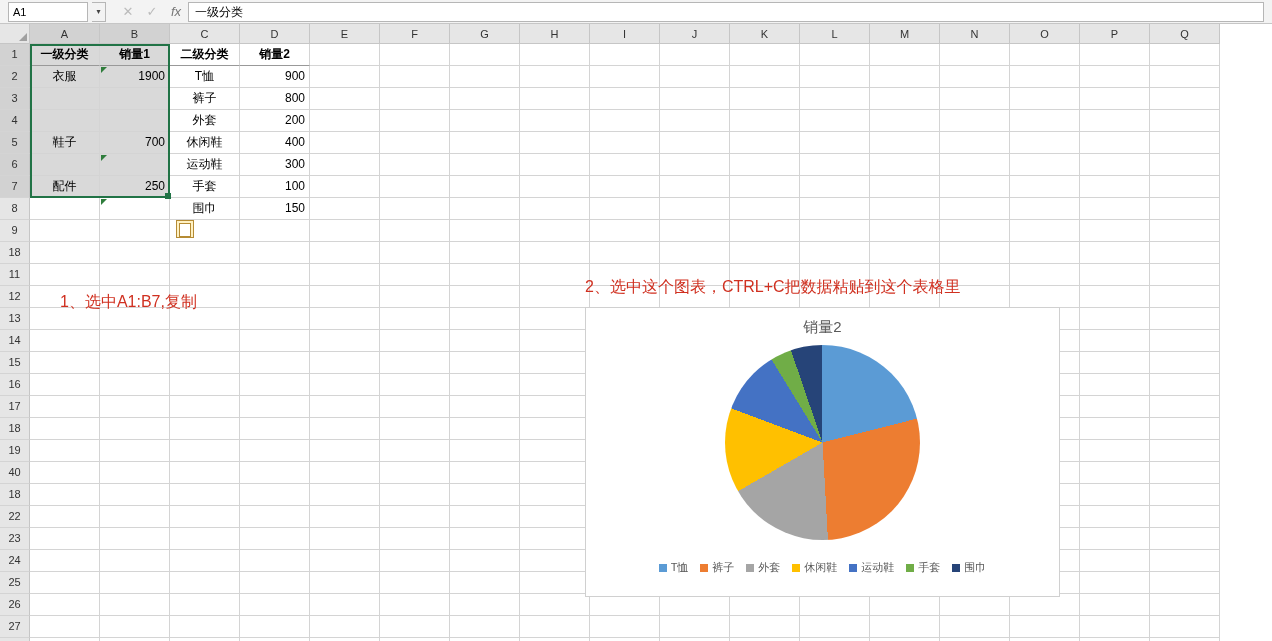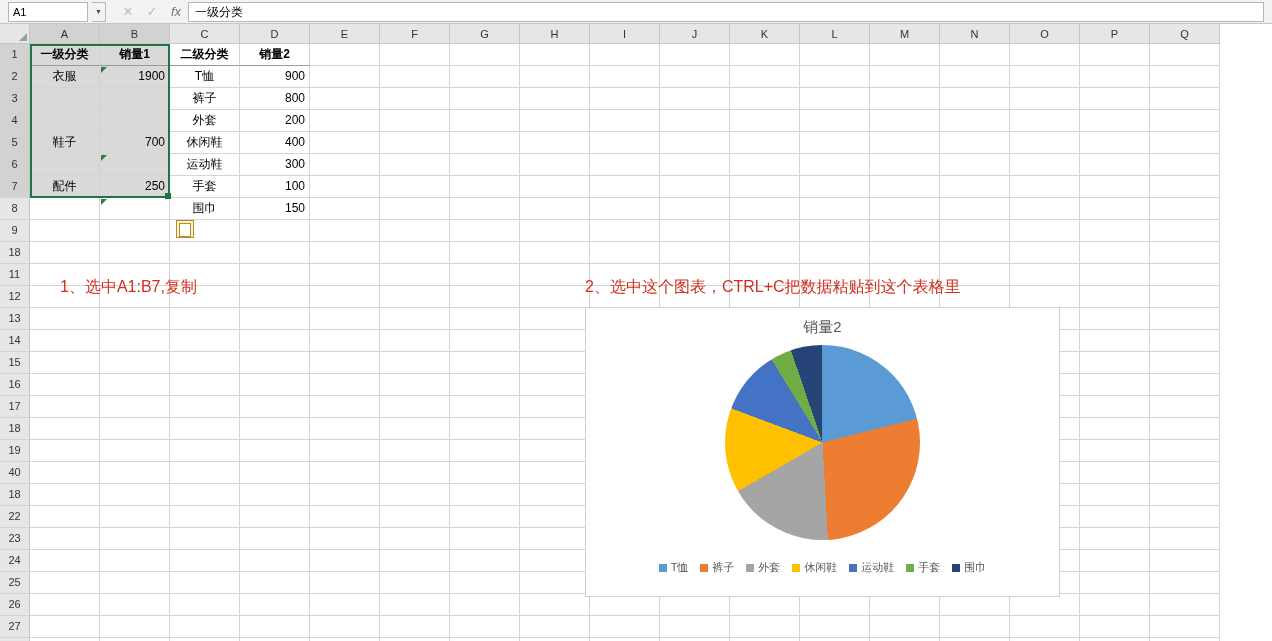--- a/index.html
+++ b/index.html
@@ -645,21 +645,21 @@
   <div class="sel-rect" style="left:30px; top:20px; width:140px; height:154px;">
     <div class="handle"></div>
   </div>
 
   <div class="tri-mark" style="left:101px; top:43px;"></div>
   <div class="tri-mark" style="left:101px; top:131px;"></div>
   <div class="tri-mark" style="left:101px; top:175px;"></div>
 
   <div class="paste-icon" style="left:176px; top:196px;"></div>
 
-  <div class="annot" style="left:60px; top:253px;">1、选中A1:B7,复制</div>
+  <div class="annot" style="left:60px; top:268px;">1、选中A1:B7,复制</div>
   <div class="annot" style="left:585px; top:253px;">2、选中这个图表，CTRL+C把数据粘贴到这个表格里</div>
 
   <div class="chart-box">
     <div class="chart-title">销量2</div>
     <div class="pie-wrap">
         <div class="pie"></div>
       </div>
     <div class="legend" id="legend">
         <div class="legend-item">
           <span class="sw" style="background: rgb(91, 155, 213);"></span>

